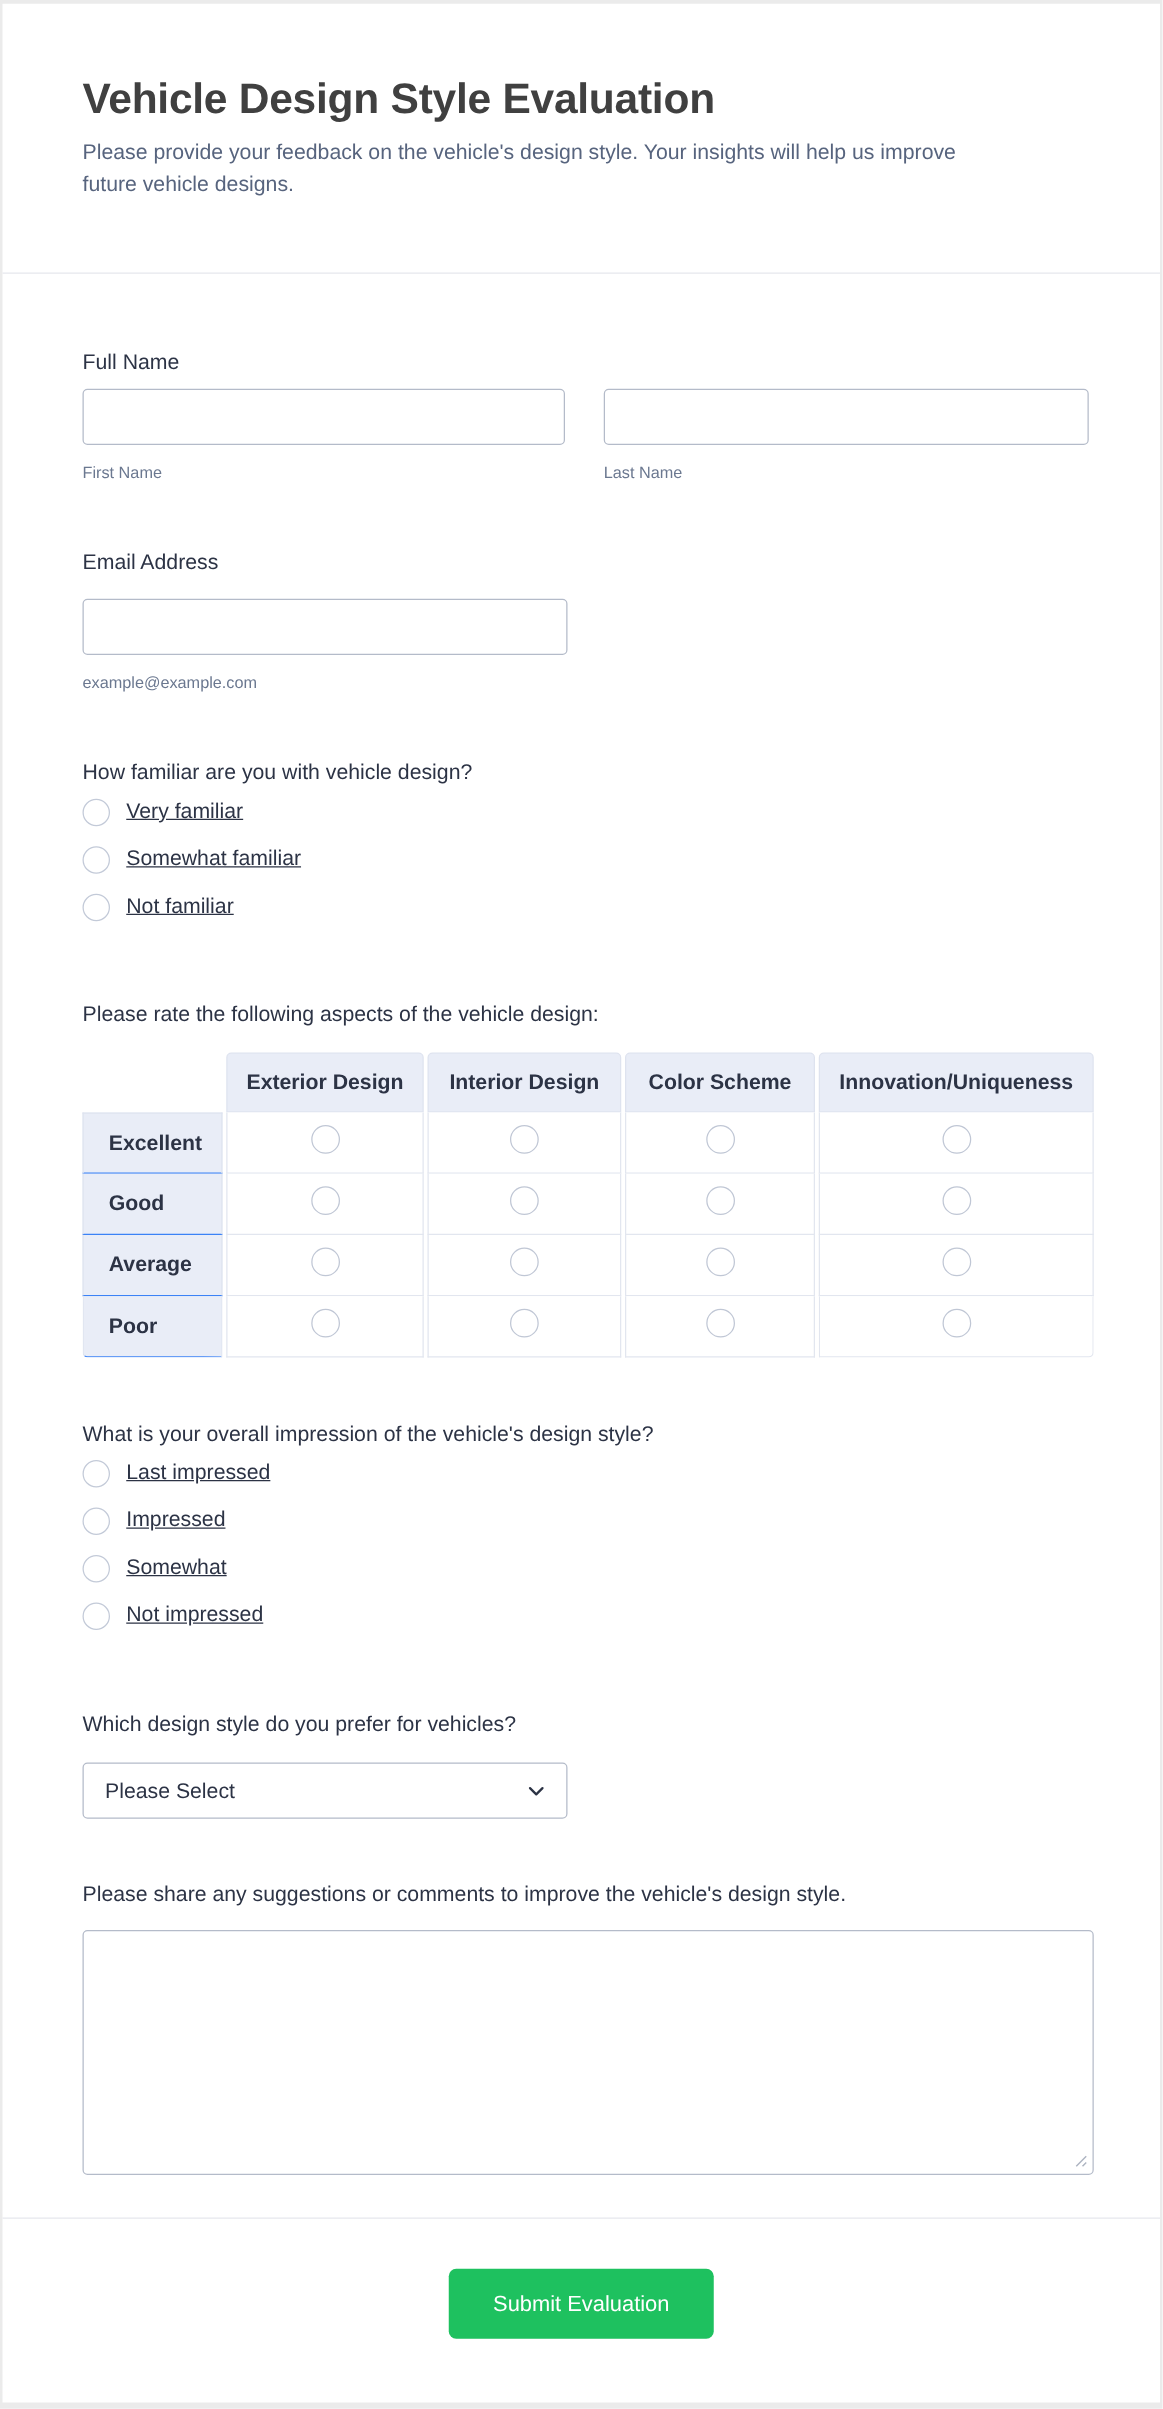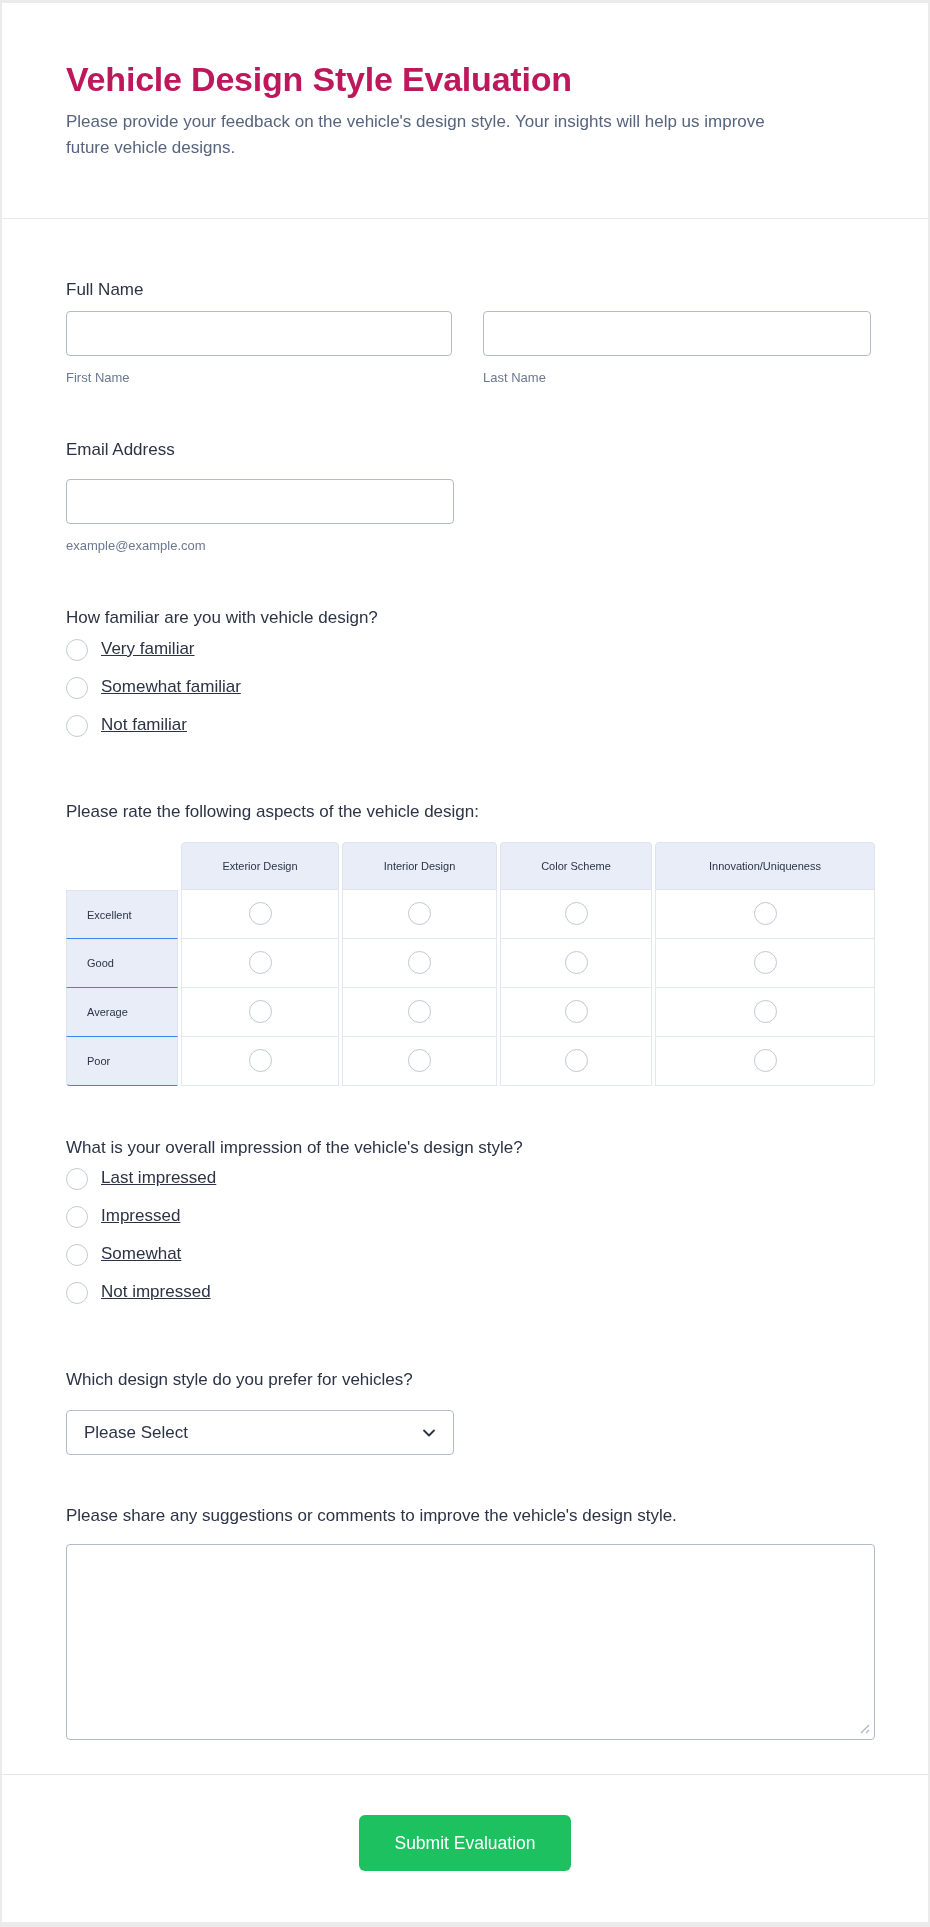--- a/index.html
+++ b/index.html
@@ -20,21 +20,21 @@
   
   .form-header {
     padding: 56px 64px 0;
     border-bottom: 1px solid #e6e8ed;
     height: 216px;
   }
   .form-title {
     font-size: 34px;
     line-height: 40px;
     font-weight: 700;
-    color: #be185d;
+    color: #404040;
     letter-spacing: -0.2px;
   }
   .form-subtitle {
     margin-top: 10px;
     font-size: 17px;
     line-height: 26px;
     color: #57647e;
     max-width: 700px;
   }
 
@@ -99,21 +99,21 @@
   
   .field-matrix .field-label { margin-bottom: 20px; }
   .field-matrix { margin-bottom: 51px; }
   table.matrix {
     border-collapse: separate;
     border-spacing: 3px 0;
     table-layout: fixed;
     width: 815px;
     margin: 0 -3px;
   }
-  table.matrix th, table.matrix td { font-weight: 400; font-size: 11px; color: #2c3345; }
+  table.matrix th, table.matrix td { font-weight: 700; font-size: 17px; color: #2c3345; }
   th.corner { border: none; background: transparent; }
   th.col-h {
     background: #e9edf7;
     border: 1px solid #dee3ef;
     border-radius: 4px 4px 0 0;
     height: 48px;
     text-align: center;
     vertical-align: middle;
   }
   td.row-label {

